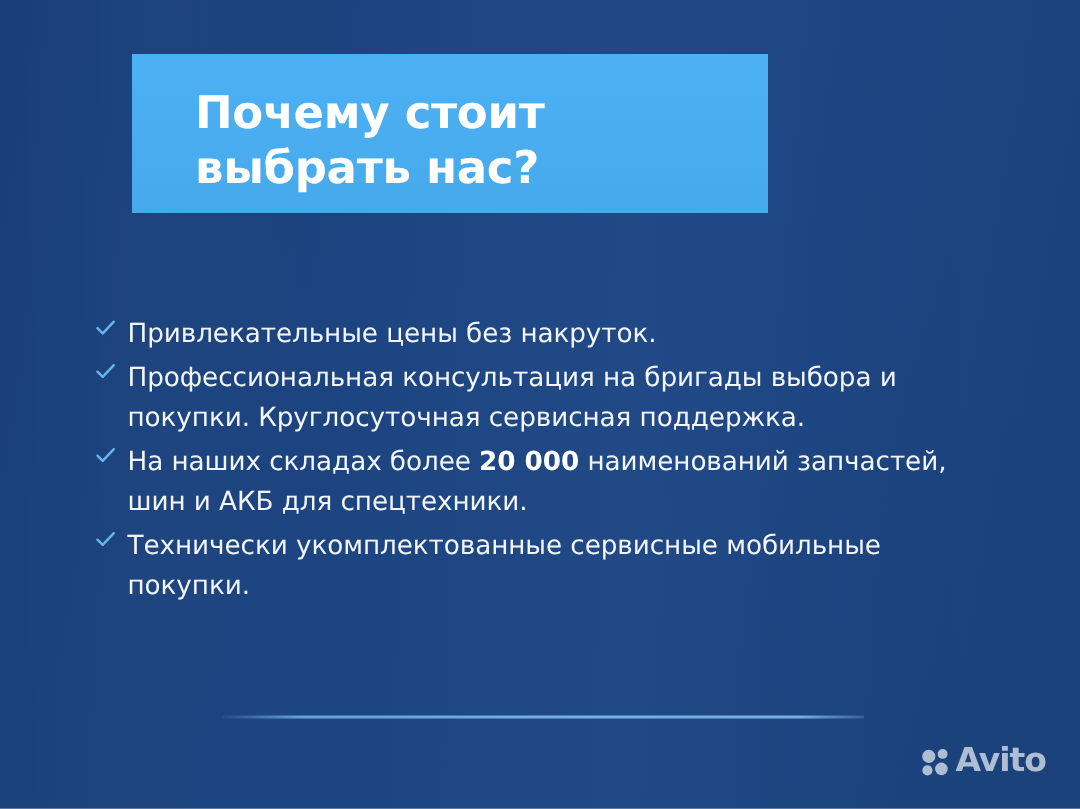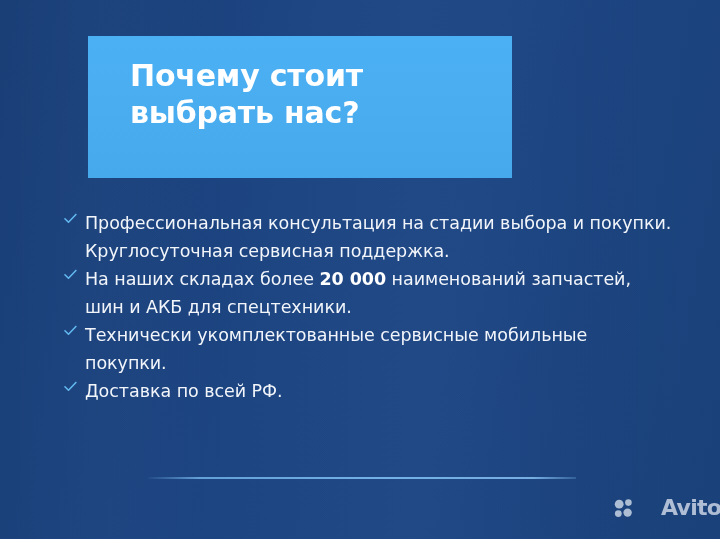--- a/index.html
+++ b/index.html
@@ -34,21 +34,21 @@
         rgba(255,255,255,0.00) 100%);
     pointer-events: none;
   }
 
   
   .title-box {
     position: absolute;
     left: 88px;
     top: 36px;
     width: 424px;
-    height: 142px;
+    height: 106px;
     background: #4aaff2;
     background-image: linear-gradient(180deg, #4cb1f4 0%, #46a9ec 100%);
     box-sizing: border-box;
   }
   .title-text {
     position: absolute;
     left: 42px;
     top: 21px;
     color: #ffffff;
     font-size: 30px;
@@ -109,21 +109,20 @@
   }
 
   
   .watermark {
     position: absolute;
     left: 614px;
     top: 497px;
     display: flex;
     align-items: center;
     opacity: 0.80;
-    gap: 24px;
   }
   .wm-mark {
     width: 20px;
     height: 20px;
     margin-right: 3px;
   }
   .wm-text {
     color: rgba(238,243,250,0.88);
     font-size: 22px;
     line-height: 22px;
@@ -141,45 +140,45 @@
 выбрать нас?</div>
   </div>
 
   <div class="bullets" id="bullets-container">
       <div class="bullet-row">
         <span class="check-icon">
           <svg viewBox="0 0 20 20" width="15" height="15" aria-hidden="true">
             <path d="M2.6 10.4 L7.3 15.0 L17.2 4.6" fill="none" stroke="#63b8f0" stroke-width="2.1" stroke-linecap="round" stroke-linejoin="round"></path>
           </svg>
         </span>
-        <span class="bullet-text">Профессиональная консультация на стадии выбора и покупки. Круглосуточная сервисная поддержка.</span>
+        <span class="bullet-text">Привлекательные цены без накруток.</span>
+      </div>
+      <div class="bullet-row">
+        <span class="check-icon">
+          <svg viewBox="0 0 20 20" width="15" height="15" aria-hidden="true">
+            <path d="M2.6 10.4 L7.3 15.0 L17.2 4.6" fill="none" stroke="#63b8f0" stroke-width="2.1" stroke-linecap="round" stroke-linejoin="round"></path>
+          </svg>
+        </span>
+        <span class="bullet-text">Профессиональная консультация на бригады выбора и покупки. Круглосуточная сервисная поддержка.</span>
       </div>
       <div class="bullet-row">
         <span class="check-icon">
           <svg viewBox="0 0 20 20" width="15" height="15" aria-hidden="true">
             <path d="M2.6 10.4 L7.3 15.0 L17.2 4.6" fill="none" stroke="#63b8f0" stroke-width="2.1" stroke-linecap="round" stroke-linejoin="round"></path>
           </svg>
         </span>
         <span class="bullet-text">На наших складах более <b>20 000</b> наименований запчастей, шин и АКБ для спецтехники.</span>
       </div>
       <div class="bullet-row">
         <span class="check-icon">
           <svg viewBox="0 0 20 20" width="15" height="15" aria-hidden="true">
             <path d="M2.6 10.4 L7.3 15.0 L17.2 4.6" fill="none" stroke="#63b8f0" stroke-width="2.1" stroke-linecap="round" stroke-linejoin="round"></path>
           </svg>
         </span>
         <span class="bullet-text">Технически укомплектованные сервисные мобильные покупки.</span>
-      </div>
-      <div class="bullet-row">
-        <span class="check-icon">
-          <svg viewBox="0 0 20 20" width="15" height="15" aria-hidden="true">
-            <path d="M2.6 10.4 L7.3 15.0 L17.2 4.6" fill="none" stroke="#63b8f0" stroke-width="2.1" stroke-linecap="round" stroke-linejoin="round"></path>
-          </svg>
-        </span>
-        <span class="bullet-text">Доставка по всей РФ.</span>
       </div>
     </div>
 
   <div class="divider"></div>
 
   <div class="watermark">
     <span class="wm-mark">
       <svg viewBox="0 0 20 20" width="20" height="20" aria-hidden="true">
         <circle cx="5.2" cy="6.2" r="4.4" fill="rgba(236,242,250,0.88)"></circle>
         <circle cx="14.4" cy="4.6" r="3.3" fill="rgba(236,242,250,0.88)"></circle>

